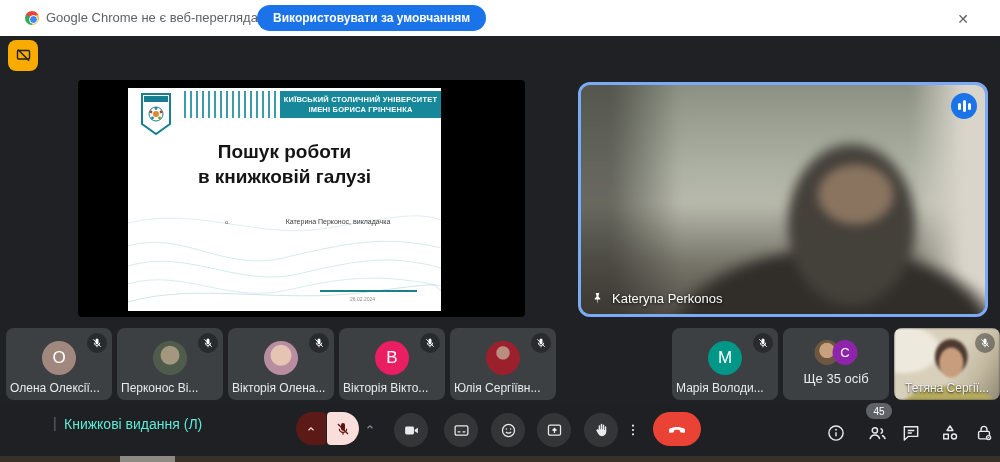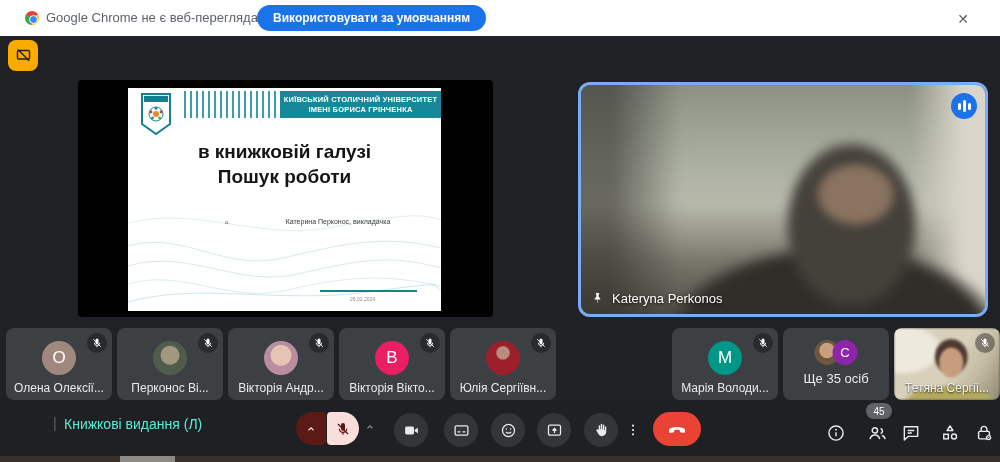--- a/index.html
+++ b/index.html
@@ -21,21 +21,21 @@
   
   .warn-chip{position:absolute;left:8px;top:40px;width:30px;height:31px;border-radius:8px;background:#f9ab00;
     display:flex;align-items:center;justify-content:center;}
   .presenter-pill{position:absolute;left:46px;top:39px;width:947px;height:32px;border-radius:10px;background:#3c4043;
     display:flex;align-items:center;}
   .presenter-ava{width:20px;height:20px;border-radius:50%;margin-left:14px;
     background:radial-gradient(circle at 50% 42%,#c9a88b 0 42%,#5d5148 46% 100%);}
   .presenter-name{margin-left:12px;font-size:13.5px;font-weight:bold;color:#e8eaed;}
 
   
-  .present-tile{position:absolute;left:78px;top:80px;width:415px;height:237px;background:#000;border-radius:4px;}
+  .present-tile{position:absolute;left:78px;top:80px;width:447px;height:237px;background:#000;border-radius:4px;}
   .slide{position:absolute;left:50px;top:8px;width:313px;height:223px;background:#fff;overflow:hidden;}
   .shield{position:absolute;left:12px;top:4px;}
   .stripes{position:absolute;left:56px;top:3px;width:96px;height:27px;
     background:repeating-linear-gradient(90deg,#1b8a9d 0 2px,transparent 2px 6px);opacity:.85;}
   .banner{position:absolute;left:152px;top:3px;width:161px;height:27px;background:#17879a;color:#fff;
     display:flex;flex-direction:column;align-items:center;justify-content:center;line-height:1.3;}
   .banner span{font-size:7.5px;font-weight:bold;letter-spacing:.2px;white-space:nowrap;}
   .slide-title{position:absolute;left:0;top:52px;width:313px;text-align:center;color:#141414;
     font-size:19px;font-weight:bold;line-height:1.3;}
   .slide-bullet{position:absolute;left:97px;top:131px;font-size:6px;color:#555;}
@@ -58,21 +58,21 @@
   .audio-chip{position:absolute;right:8px;top:8px;width:26px;height:26px;border-radius:50%;background:#1a73e8;
     display:flex;align-items:center;justify-content:center;gap:2px;}
   .audio-chip i{display:block;width:3px;border-radius:2px;background:#fff;}
   .video-label{position:absolute;left:10px;bottom:8px;display:flex;align-items:center;gap:8px;color:#fff;
     font-size:13px;text-shadow:0 1px 3px rgba(0,0,0,.9);}
 
   
   .ptile{position:absolute;top:328px;width:106px;height:72px;border-radius:8px;background:#3c4043;overflow:hidden;}
   .pava{position:absolute;left:50%;top:13px;transform:translateX(-50%);width:34px;height:34px;border-radius:50%;
     display:flex;align-items:center;justify-content:center;color:#fff;font-size:17px;}
-  .pname{position:absolute;left:4px;right:4px;bottom:5px;text-align:center;font-size:12px;color:#e8eaed;
+  .pname{position:absolute;left:4px;right:4px;bottom:5px;font-size:12px;color:#e8eaed;
     white-space:nowrap;overflow:hidden;}
   .mic-chip{position:absolute;right:5px;top:5px;width:20px;height:20px;border-radius:50%;background:rgba(32,33,36,.7);
     display:flex;align-items:center;justify-content:center;}
   .p2{background:radial-gradient(circle at 50% 42%,#a3987f 0 34%,#505c4b 38% 100%);}
   .p3{background:radial-gradient(circle at 50% 42%,#e5c4b3 0 38%,#b98da0 42% 100%);}
   .p5{background:radial-gradient(circle at 50% 35%,#b98d80 0 22%,#9c1f2c 26% 100%);}
   .p6{background:radial-gradient(circle at 50% 42%,#d2a98c 0 34%,#65463a 38% 100%);}
   .more-avas{position:absolute;left:50%;top:12px;transform:translateX(-50%);display:flex;}
   .mini-ava{width:25px;height:25px;border-radius:50%;}
   .mini-photo{background:radial-gradient(circle at 50% 42%,#c7a17e 0 38%,#6e5640 42% 100%);margin-right:-7px;}
@@ -141,22 +141,22 @@
         <circle cx="19.5" cy="26" r="1.4" fill="#7a9d2c"></circle>
           <circle cx="12.5" cy="26" r="1.4" fill="#1b8a9d"></circle>
         <circle cx="11" cy="20" r="1.4" fill="#c2412e"></circle>
       </svg>
       <div class="stripes"></div>
       <div class="banner">
         <span>КИЇВСЬКИЙ СТОЛИЧНИЙ УНІВЕРСИТЕТ</span>
         <span>ІМЕНІ БОРИСА ГРІНЧЕНКА</span>
       </div>
       <div class="slide-title">
+        <div>Пошук роботи</div>
         <div>в книжковій галузі</div>
-        <div>Пошук роботи</div>
       </div>
       <span class="slide-bullet">о.</span>
       <div class="slide-author">Катерина Перконос, викладачка</div>
       <svg class="waves" width="313" height="123" viewBox="0 0 313 123" fill="none">
         <path d="M0 35 C 70 18, 130 52, 200 40 S 290 24, 313 32" stroke="#1b8a9d" stroke-opacity=".14"></path>
         <path d="M0 58 C 55 42, 95 84, 155 70 S 255 46, 313 60" stroke="#1b8a9d" stroke-opacity=".18"></path>
         <path d="M0 78 C 60 60, 110 100, 170 86 S 262 66, 313 80" stroke="#1b8a9d" stroke-opacity=".18"></path>
         <path d="M0 96 C 55 80, 100 116, 160 102 S 256 86, 313 98" stroke="#1b8a9d" stroke-opacity=".16"></path>
         <path d="M0 114 C 70 94, 150 116, 240 104 S 300 98, 313 102" stroke="#1b8a9d" stroke-opacity=".22"></path>
       </svg>
@@ -199,21 +199,21 @@
     <div class="mic-chip">
         <svg width="12" height="12" viewBox="0 0 24 24">
           <path fill="#fff" d="M12 14.5a3 3 0 0 0 3-3V6a3 3 0 0 0-6 0v5.5a3 3 0 0 0 3 3z"></path>
           <path stroke="#fff" stroke-width="1.8" fill="none" d="M6.5 11.5a5.5 5.5 0 0 0 11 0M12 17v3.5"></path>
           <path stroke="#fff" stroke-width="1.8" d="M4.5 4.5l15 15"></path>
         </svg>
       </div>
   </div>
   <div class="ptile" style="left:228px">
     <div class="pava p3"></div>
-    <div class="pname">Вікторія Андр...</div>
+    <div class="pname">Вікторія Олена...</div>
     <div class="mic-chip">
         <svg width="12" height="12" viewBox="0 0 24 24">
           <path fill="#fff" d="M12 14.5a3 3 0 0 0 3-3V6a3 3 0 0 0-6 0v5.5a3 3 0 0 0 3 3z"></path>
           <path stroke="#fff" stroke-width="1.8" fill="none" d="M6.5 11.5a5.5 5.5 0 0 0 11 0M12 17v3.5"></path>
           <path stroke="#fff" stroke-width="1.8" d="M4.5 4.5l15 15"></path>
         </svg>
       </div>
   </div>
   <div class="ptile" style="left:339px">
     <div class="pava" style="background-color: rgb(233, 30, 99);">

